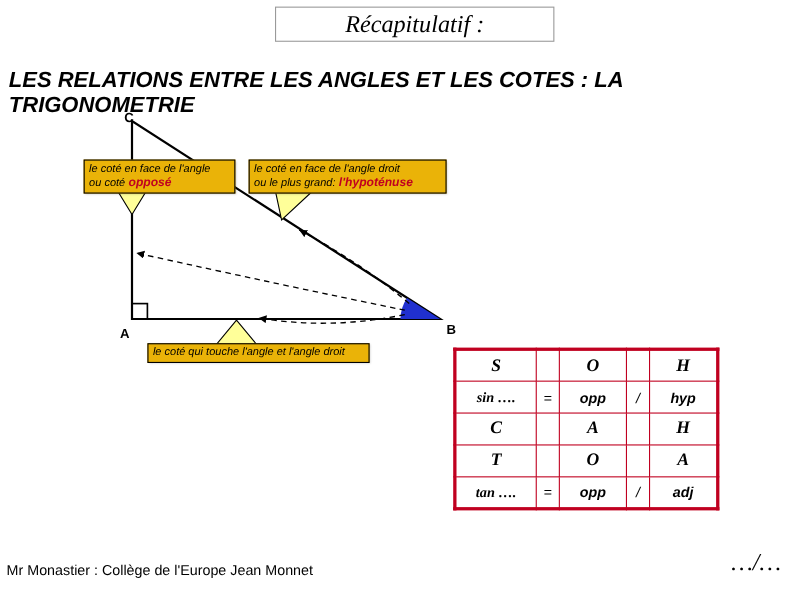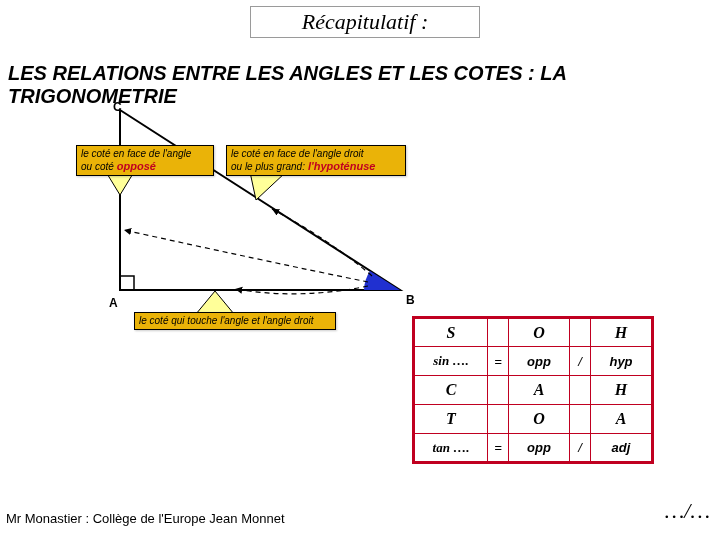--- a/index.html
+++ b/index.html
@@ -1,16 +1,16 @@
 <!DOCTYPE html>
 <html><head>
 <meta charset="utf-8">
 <style>
   html,body{margin:0;padding:0;width:720px;height:540px;font-family:Arial,Helvetica,sans-serif;background:#fff;color:#000;position:relative}
-  .title-box{position:absolute;left:250px;top:6px;width:220px;border:1px solid #9a9a9a;background:#fff;text-align:center;font-style:italic;font-family:"Times New Roman",serif;font-size:22px;padding:2px 4px}
+  .title-box{position:absolute;left:250px;top:6px;width:220px;border:1px solid #9a9a9a;background:#fff;text-align:center;font-style:italic;font-family:"Times New Roman",serif;font-size:22px;padding:2px 16px}
   .subtitle{position:absolute;left:8px;top:62px;font-weight:bold;font-style:italic;font-size:20px}
   #diagram{position:absolute;left:100px;top:100px}
   .lbl{position:absolute;font-size:12px;font-weight:bold}
   .callout{position:absolute;background:#eab308;border:1px solid #000;font-size:10px;font-style:italic;padding:2px 4px;line-height:1.2;box-shadow:1px 1px 2px rgba(0,0,0,.2)}
   .callout .kw{font-style:italic;font-weight:normal}
   .callout .red{color:#c00020;font-weight:bold;font-style:italic;font-size:11px}
   .table-wrap{position:absolute;left:412px;top:316px;border:3px solid #c00020;border-collapse:collapse;font-size:13px}
   .table-wrap td{border:1px solid #c00020;text-align:center;padding:0}
   .table-wrap tr{height:29px}
   .c-main{width:72px;font-style:italic;font-weight:bold;font-family:"Times New Roman",serif}

